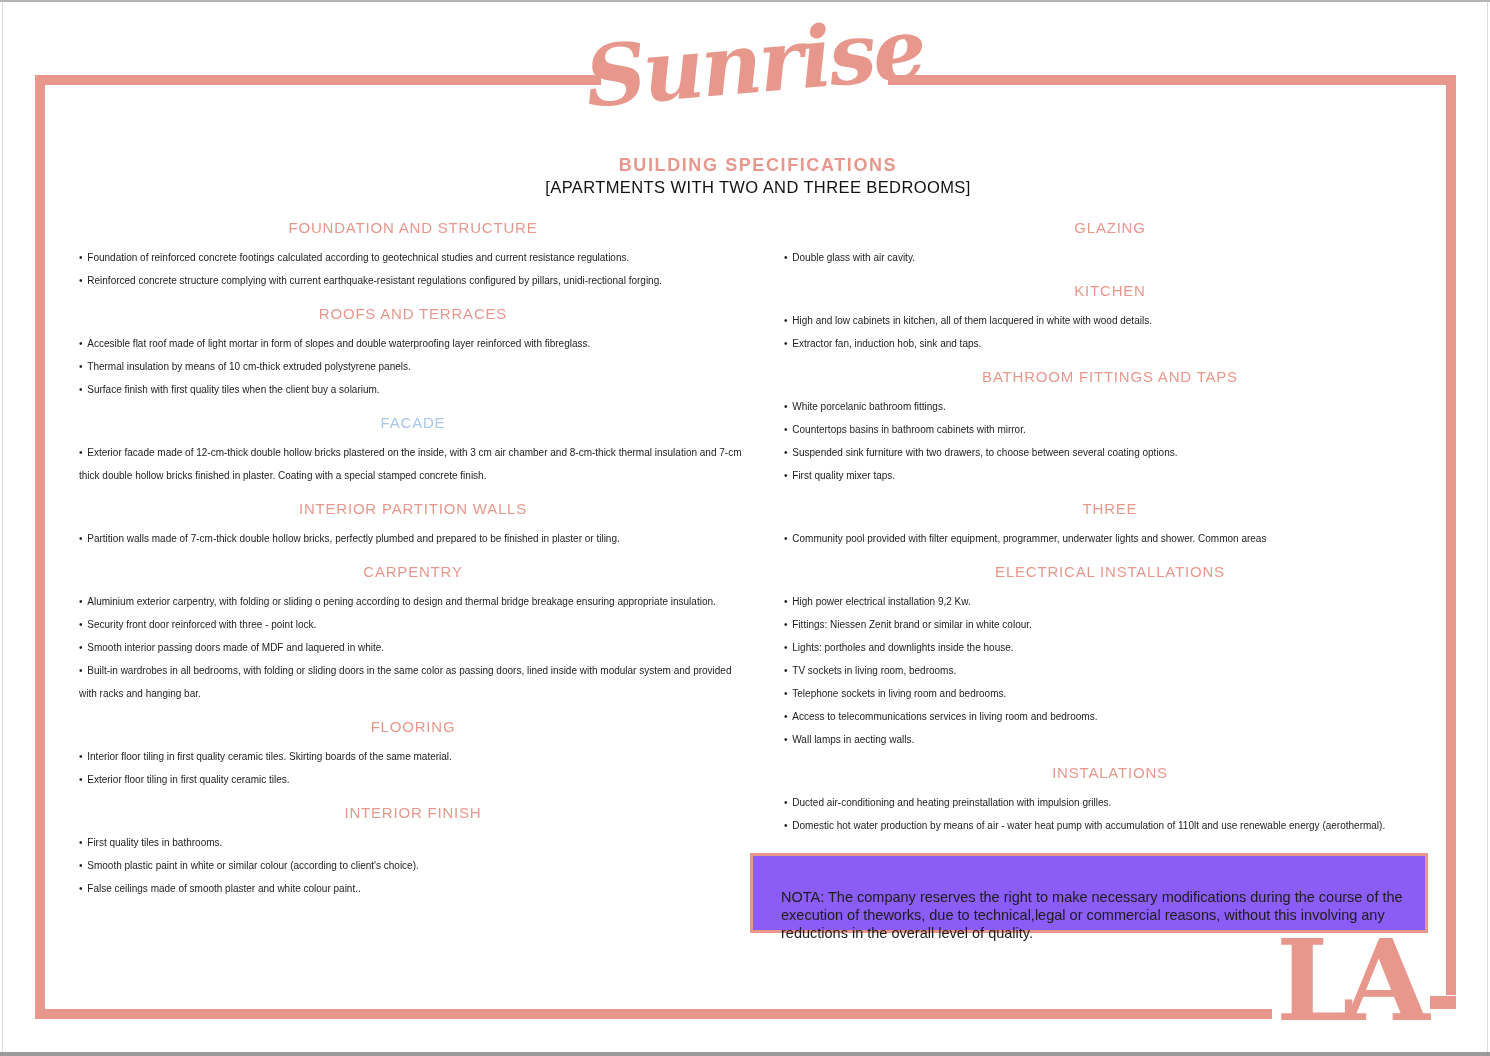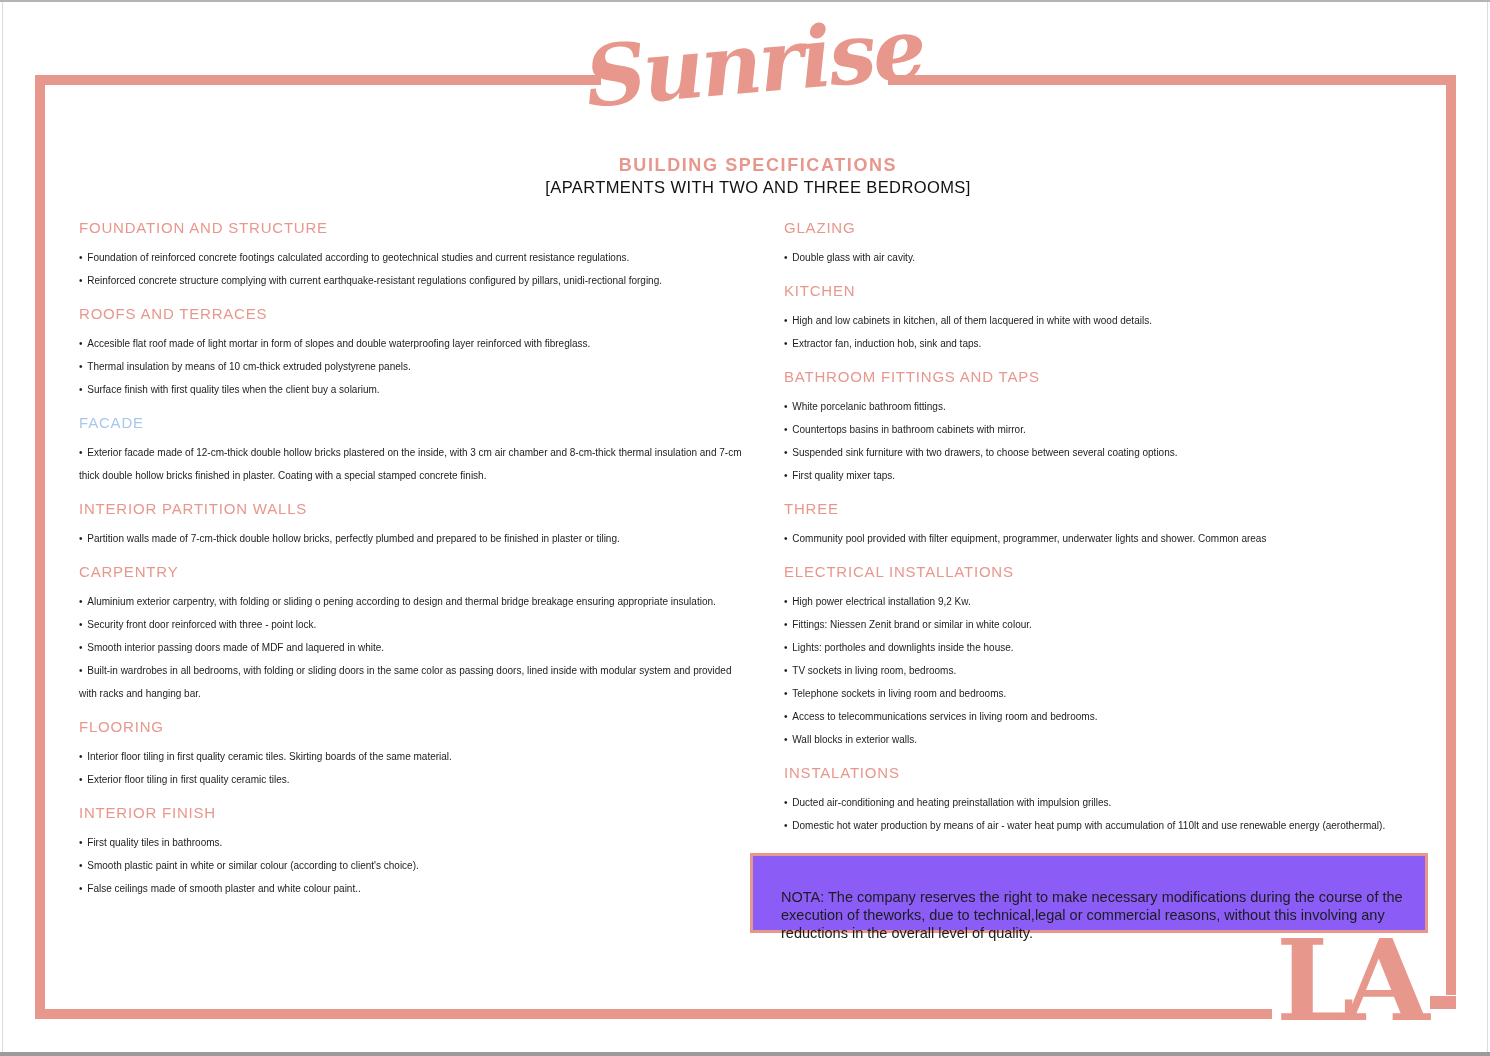--- a/index.html
+++ b/index.html
@@ -43,21 +43,21 @@
     color:#111;font-size:16.5px;font-weight:500;letter-spacing:0.4px;
   }
 
   .col{position:absolute;top:219px;}
   .col-left{left:79px;width:668px;}
   .col-right{left:784px;width:652px;}
 
   .spec-section{margin:0 0 0 0;}
   .spec-heading{
     margin:13px 0 10px 0;color:var(--accent);
-    font-size:15px;font-weight:400;letter-spacing:0.8px;
+    font-size:15px;font-weight:400;letter-spacing:0.8px;text-align:center;
   }
   .spec-section:first-child .spec-heading{margin-top:0;}
   .spec-heading.blue{color:var(--facade-blue);}
   .bullet{
     font-size:10px;line-height:23px;color:var(--text);
   }
   .bullet .marker{margin-right:2px;}
 
   .note-box{
     position:absolute;left:750px;top:833px;width:678px;height:80px;
@@ -156,21 +156,21 @@
         <div class="bullet"><span class="marker">• </span><span>Community pool provided with filter equipment, programmer, underwater lights and shower. Common areas</span></div>
       </section>
       <section class="spec-section">
         <h3 class="spec-heading">ELECTRICAL INSTALLATIONS</h3>
         <div class="bullet"><span class="marker">• </span><span>High power electrical installation 9,2 Kw.</span></div>
         <div class="bullet"><span class="marker">• </span><span>Fittings: Niessen Zenit brand or similar in white colour.</span></div>
         <div class="bullet"><span class="marker">• </span><span>Lights: portholes and downlights inside the house.</span></div>
         <div class="bullet"><span class="marker">• </span><span>TV sockets in living room, bedrooms.</span></div>
         <div class="bullet"><span class="marker">• </span><span>Telephone sockets in living room and bedrooms.</span></div>
         <div class="bullet"><span class="marker">• </span><span>Access to telecommunications services in living room and bedrooms.</span></div>
-        <div class="bullet"><span class="marker">• </span><span>Wall blocks in exterior walls.</span></div>
+        <div class="bullet"><span class="marker">• </span><span>Wall lamps in aecting walls.</span></div>
       </section>
       <section class="spec-section">
         <h3 class="spec-heading">INSTALATIONS</h3>
         <div class="bullet"><span class="marker">• </span><span>Ducted air-conditioning and heating preinstallation with impulsion grilles.</span></div>
         <div class="bullet"><span class="marker">• </span><span>Domestic hot water production by means of air - water heat pump with accumulation of 110lt and use renewable energy (aerothermal).</span></div>
       </section>
       <section class="spec-section">
         <h3 class="spec-heading">OTHERS</h3>
         <div class="bullet"><span class="marker">• </span><span>Concrete blocks fences with swhite finish enclosing the plot up to the height of 80cm and then mesh with concealment rod.</span></div>
         <div class="bullet"><span class="marker">• </span><span>Electric motor preinstallation in the car access door.</span></div>

